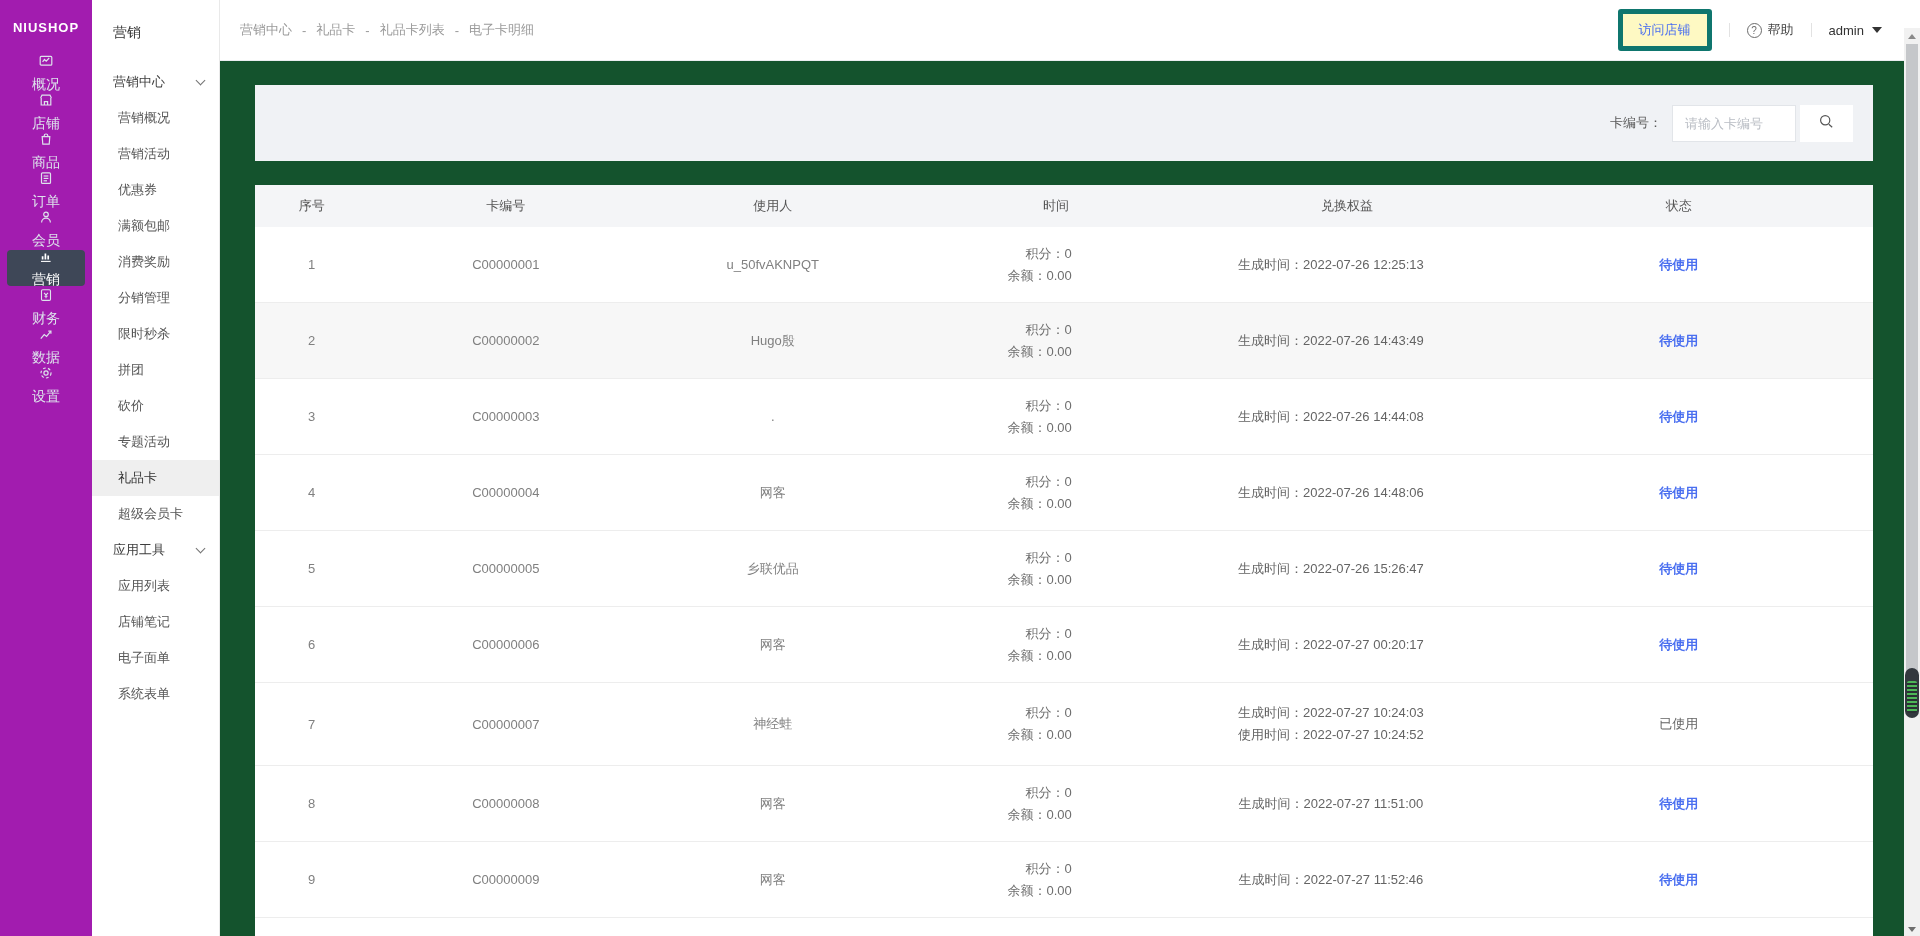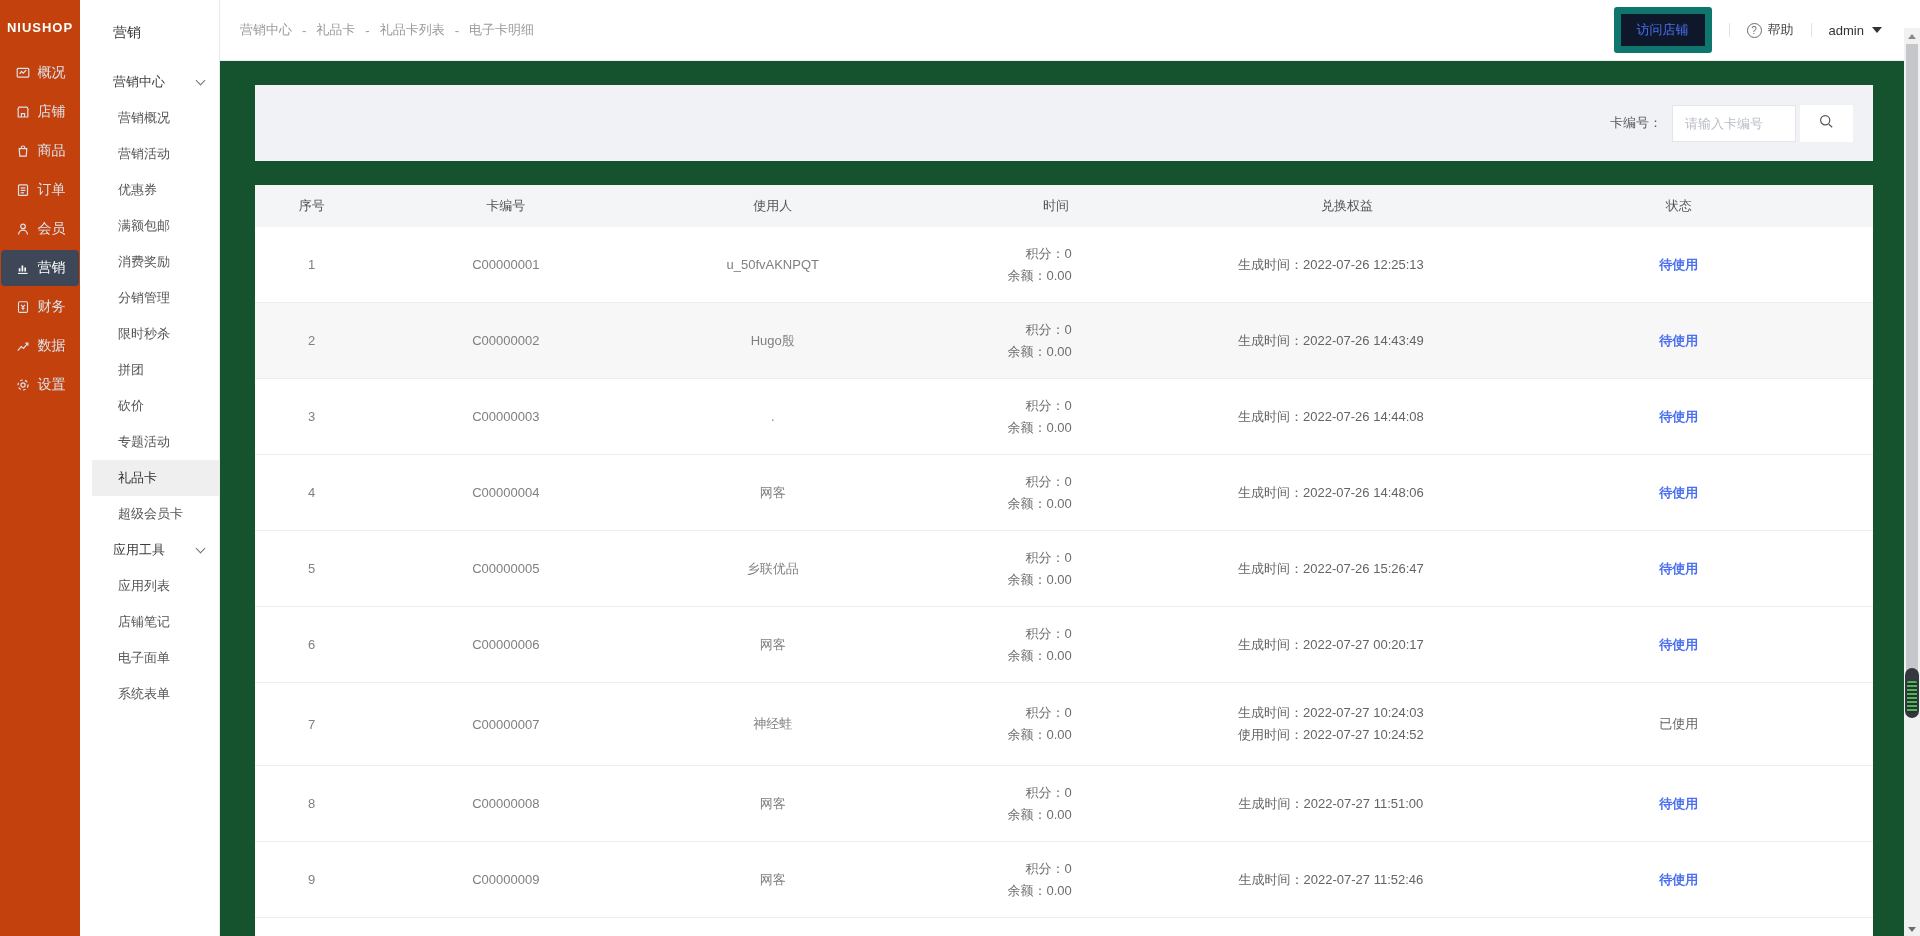--- a/index.html
+++ b/index.html
@@ -1,40 +1,40 @@
 <!DOCTYPE html>
 <html><head>
 <meta charset="utf-8">
 <style>
   * { margin:0; padding:0; box-sizing:border-box; }
   html,body { width:1920px; height:936px; overflow:hidden; }
   body { font-family:"Liberation Sans","DejaVu Sans",sans-serif; background:#fff; position:relative; font-size:13px; }
 
   
-  .sidebar { position:absolute; left:0; top:0; width:80px; height:936px; background:#c2410c; z-index:5; }
+  .sidebar { position:absolute; left:0; top:0; width:92px; height:936px; background:#a21caf; z-index:5; }
   .logo { height:52px; line-height:56px; text-align:center; color:#fff; font-weight:bold; font-size:13px; letter-spacing:1px; }
-  .s-item { width:78px; height:36px; margin:3px auto; border-radius:4px; display:flex; align-items:center; justify-content:center; gap:7px; font-size:14px; color:#dde2ec; cursor:pointer; }
+  .s-item { width:78px; height:36px; margin:3px auto; border-radius:4px; display:flex; align-items:center; justify-content:center; gap:7px; font-size:14px; color:#dde2ec; cursor:pointer;flex-direction:column; }
   .s-item.active { background:#3e4757; color:#fff; }
   .s-icon { width:16px; height:16px; display:flex; }
   .s-icon svg { display:block; }
 
   
   .submenu { position:absolute; left:92px; top:0; width:128px; height:936px; background:#fff; border-right:1px solid #e9e9e9; z-index:4; }
   .submenu-title { height:60px; line-height:64px; padding-left:21px; font-size:14px; color:#333; }
   .submenu-body { padding-top:4px; }
   .sec { height:36px; display:flex; align-items:center; justify-content:space-between; padding:0 15px 0 21px; color:#3d3d3d; font-size:13px; cursor:pointer; }
   .chev { width:7px; height:7px; border-right:1px solid #737373; border-bottom:1px solid #737373; transform:rotate(45deg); margin-top:-4px; }
   .m-item { height:36px; line-height:36px; padding-left:26px; color:#565656; font-size:13px; cursor:pointer; }
   .m-item.active { background:#efefef; color:#333; }
 
   
   .topbar { position:absolute; left:220px; top:0; width:1684px; height:61px; background:#fff; border-bottom:1px solid #ebedf0; display:flex; align-items:center; padding:0 22px 0 20px; z-index:3; }
   .crumbs { flex:1; color:#9a9a9a; font-size:13px; display:flex; align-items:center; }
   .crumb-sep { margin:0 10px; }
-  .visit-btn { border:7px solid #0f766e; color:#4a6ff0; background:#0f172a; font-size:13px; padding:7px 16px; border-radius:3px; cursor:pointer; font-family:inherit; }
+  .visit-btn { border:5px solid #0f766e; color:#4a6ff0; background:#fef9c3; font-size:13px; padding:7px 16px; border-radius:3px; cursor:pointer; font-family:inherit; }
   .tb-divider { width:1px; height:14px; background:#e2e2e2; margin:0 17px; }
   .help { display:flex; align-items:center; gap:6px; color:#474747; cursor:pointer; }
   .q-circle { width:15px; height:15px; border:1px solid #6b6b6b; border-radius:50%; font-size:10px; line-height:13px; text-align:center; color:#6b6b6b; }
   .admin { display:flex; align-items:center; gap:8px; color:#333; cursor:pointer; }
   .caret { width:0; height:0; border-left:5px solid transparent; border-right:5px solid transparent; border-top:6px solid #333; }
 
   
   .content { position:absolute; left:220px; top:61px; width:1684px; height:875px; background:#14532d; overflow:hidden; z-index:2; }
   .filter-panel { position:absolute; left:35px; top:24px; width:1618px; height:76px; background:#f0f2f5; display:flex; align-items:center; justify-content:flex-end; padding-right:20px; }
   .f-label { color:#5a5a5a; margin-right:10px; }

